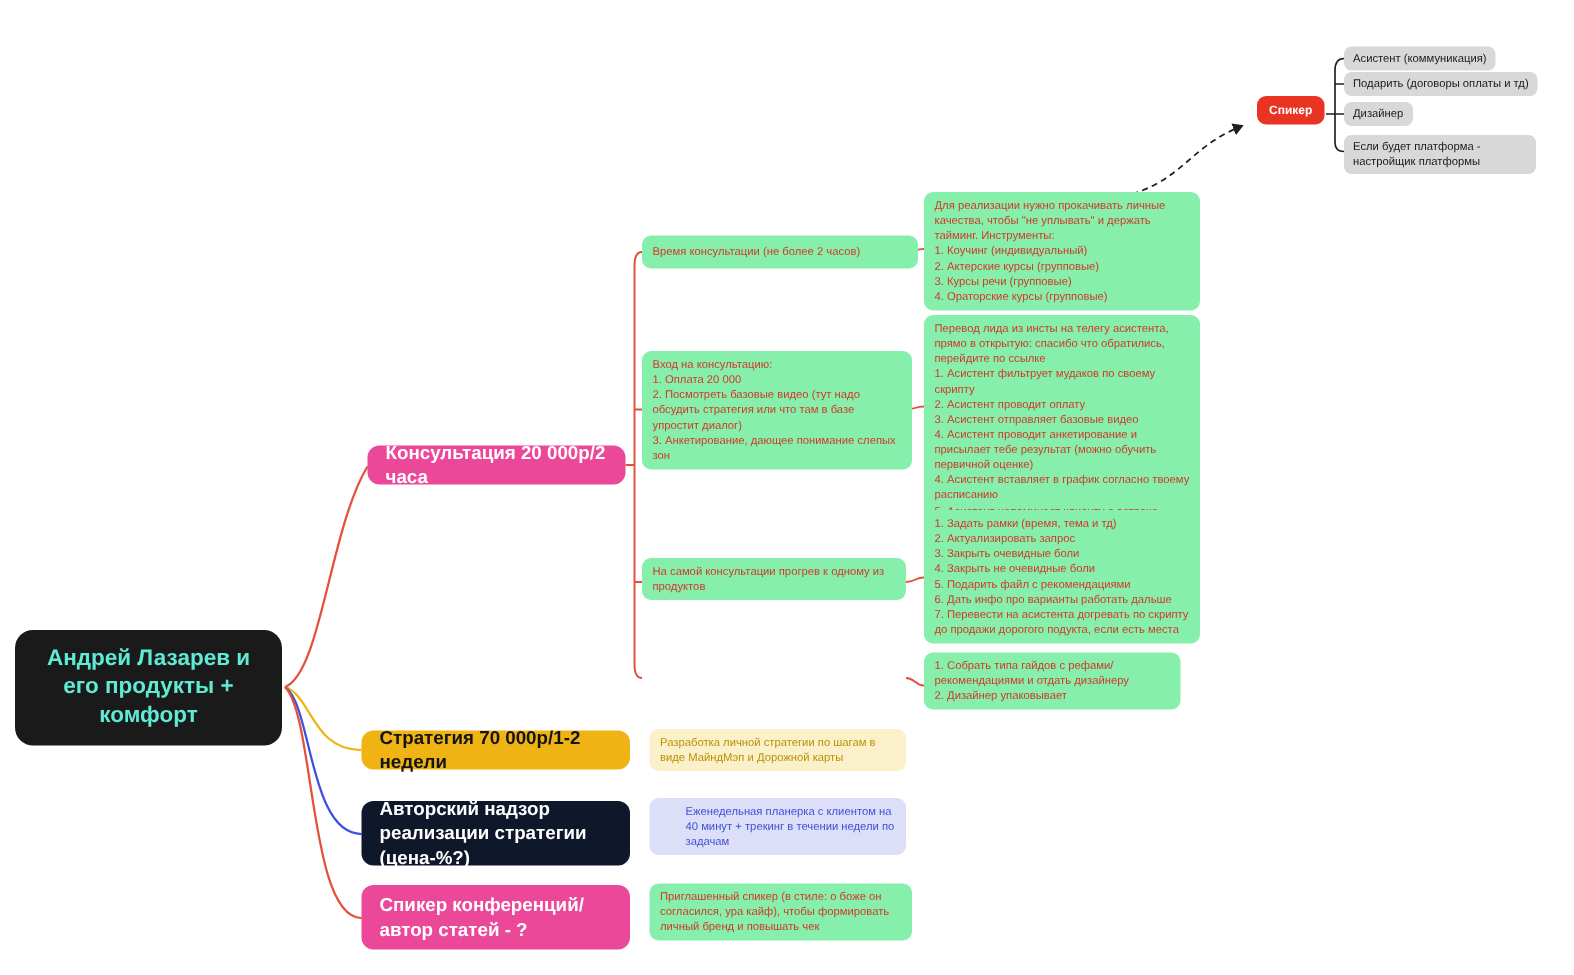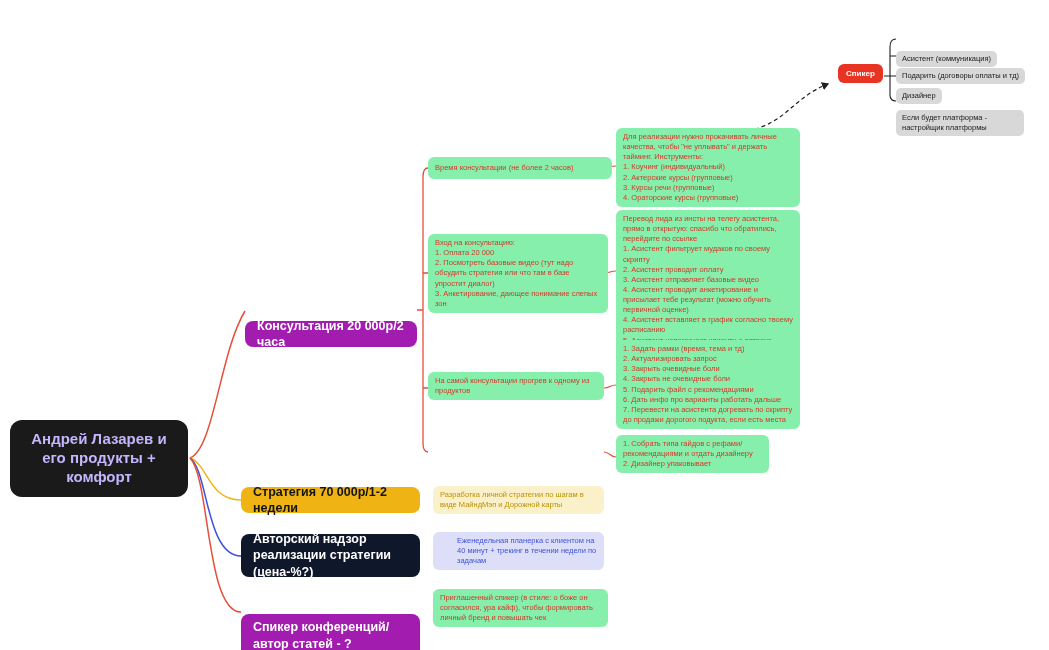--- a/index.html
+++ b/index.html
@@ -3,61 +3,61 @@
 <meta charset="utf-8">
 <style>
   html,body{margin:0;padding:0;background:#ffffff;}
   #canvas{
     position:relative;width:1049px;height:650px;overflow:hidden;
     font-family:"Liberation Sans", sans-serif;background:#ffffff;
   }
   #wires{position:absolute;left:0;top:0;width:1049px;height:650px;z-index:0;}
   .node{position:absolute;z-index:1;box-sizing:border-box;}
   .root-node{
-    left:10px;top:420px;width:178px;height:77px;background:#1a1a1a;color:#c4b5fd;
+    left:10px;top:420px;width:178px;height:77px;background:#1a1a1a;color:#5eead4;
     border-radius:12px;display:flex;align-items:center;justify-content:center;
     text-align:center;font-weight:bold;font-size:15px;line-height:1.25;padding:6px 10px;
   }
   .branch{
     border-radius:8px;font-weight:bold;font-size:12.5px;line-height:1.3;
     display:flex;align-items:center;padding:4px 12px;
   }
-  .branch.red{background:#a21caf;color:#ffffff;margin-top:24px;}
+  .branch.red{background:#ec4899;color:#ffffff;}
   .branch.yellow{background:#efb414;color:#141414;}
   .branch.blue{background:#0f172a;color:#ffffff;}
   .leaf{
     border-radius:6px;font-size:7.5px;line-height:1.35;padding:4px 7px;
     white-space:pre-line;
   }
   .leaf.pink{background:#86efac;color:#d13a28;}
   .leaf.cream{background:#faf0ca;color:#bd9000;}
   .leaf.lav{background:#dcdff7;color:#3f51d8;padding-left:24px;}
   .team-node{
     left:838px;top:64px;background:#ea3423;color:#ffffff;border-radius:6px;
     font-size:8px;font-weight:bold;padding:5px 8px;
   }
   .team-leaf{
     left:896px;background:#d8d8d8;color:#1a1a1a;border-radius:5px;
-    font-size:7.5px;line-height:1.35;padding:3px 6px;white-space:pre-line;margin-top:20px;
+    font-size:7.5px;line-height:1.35;padding:3px 6px;white-space:pre-line;
   }
   .b-consult{left:245px;top:297px;width:172px;height:26px;justify-content:center;}
   .b-strategy{left:241px;top:487px;width:179px;height:26px;justify-content:center;}
   .b-supervision{left:241px;top:534px;width:179px;height:43px;}
   .b-speaker{left:241px;top:590px;width:179px;height:43px;}
   .lf-time{left:428px;top:157px;width:184px;min-height:22px;display:flex;align-items:center;}
   .lf-entry{left:428px;top:234px;width:180px;}
   .lf-warmup{left:428px;top:372px;width:176px;}
   .lf-scripts{left:428px;top:437px;width:176px;}
   .lf-strat-note{left:433px;top:486px;width:171px;}
   .lf-superv-note{left:433px;top:532px;width:171px;}
   .lf-speaker-note{left:433px;top:589px;width:175px;}
   .dt-skills{left:616px;top:128px;width:184px;}
   .dt-lead{left:616px;top:210px;width:184px;}
   .dt-steps{left:616px;top:340px;width:184px;}
-  .dt-guides{left:616px;top:435px;width:153px;}
+  .dt-guides{left:616px;top:435px;width:171px;}
   .tm-0{top:31px;max-width:140px;}
   .tm-1{top:48px;max-width:140px;}
   .tm-2{top:68px;max-width:140px;}
   .tm-3{top:90px;width:128px;}
 </style>
 </head>
 <body>
 
 <div id="canvas">
 

